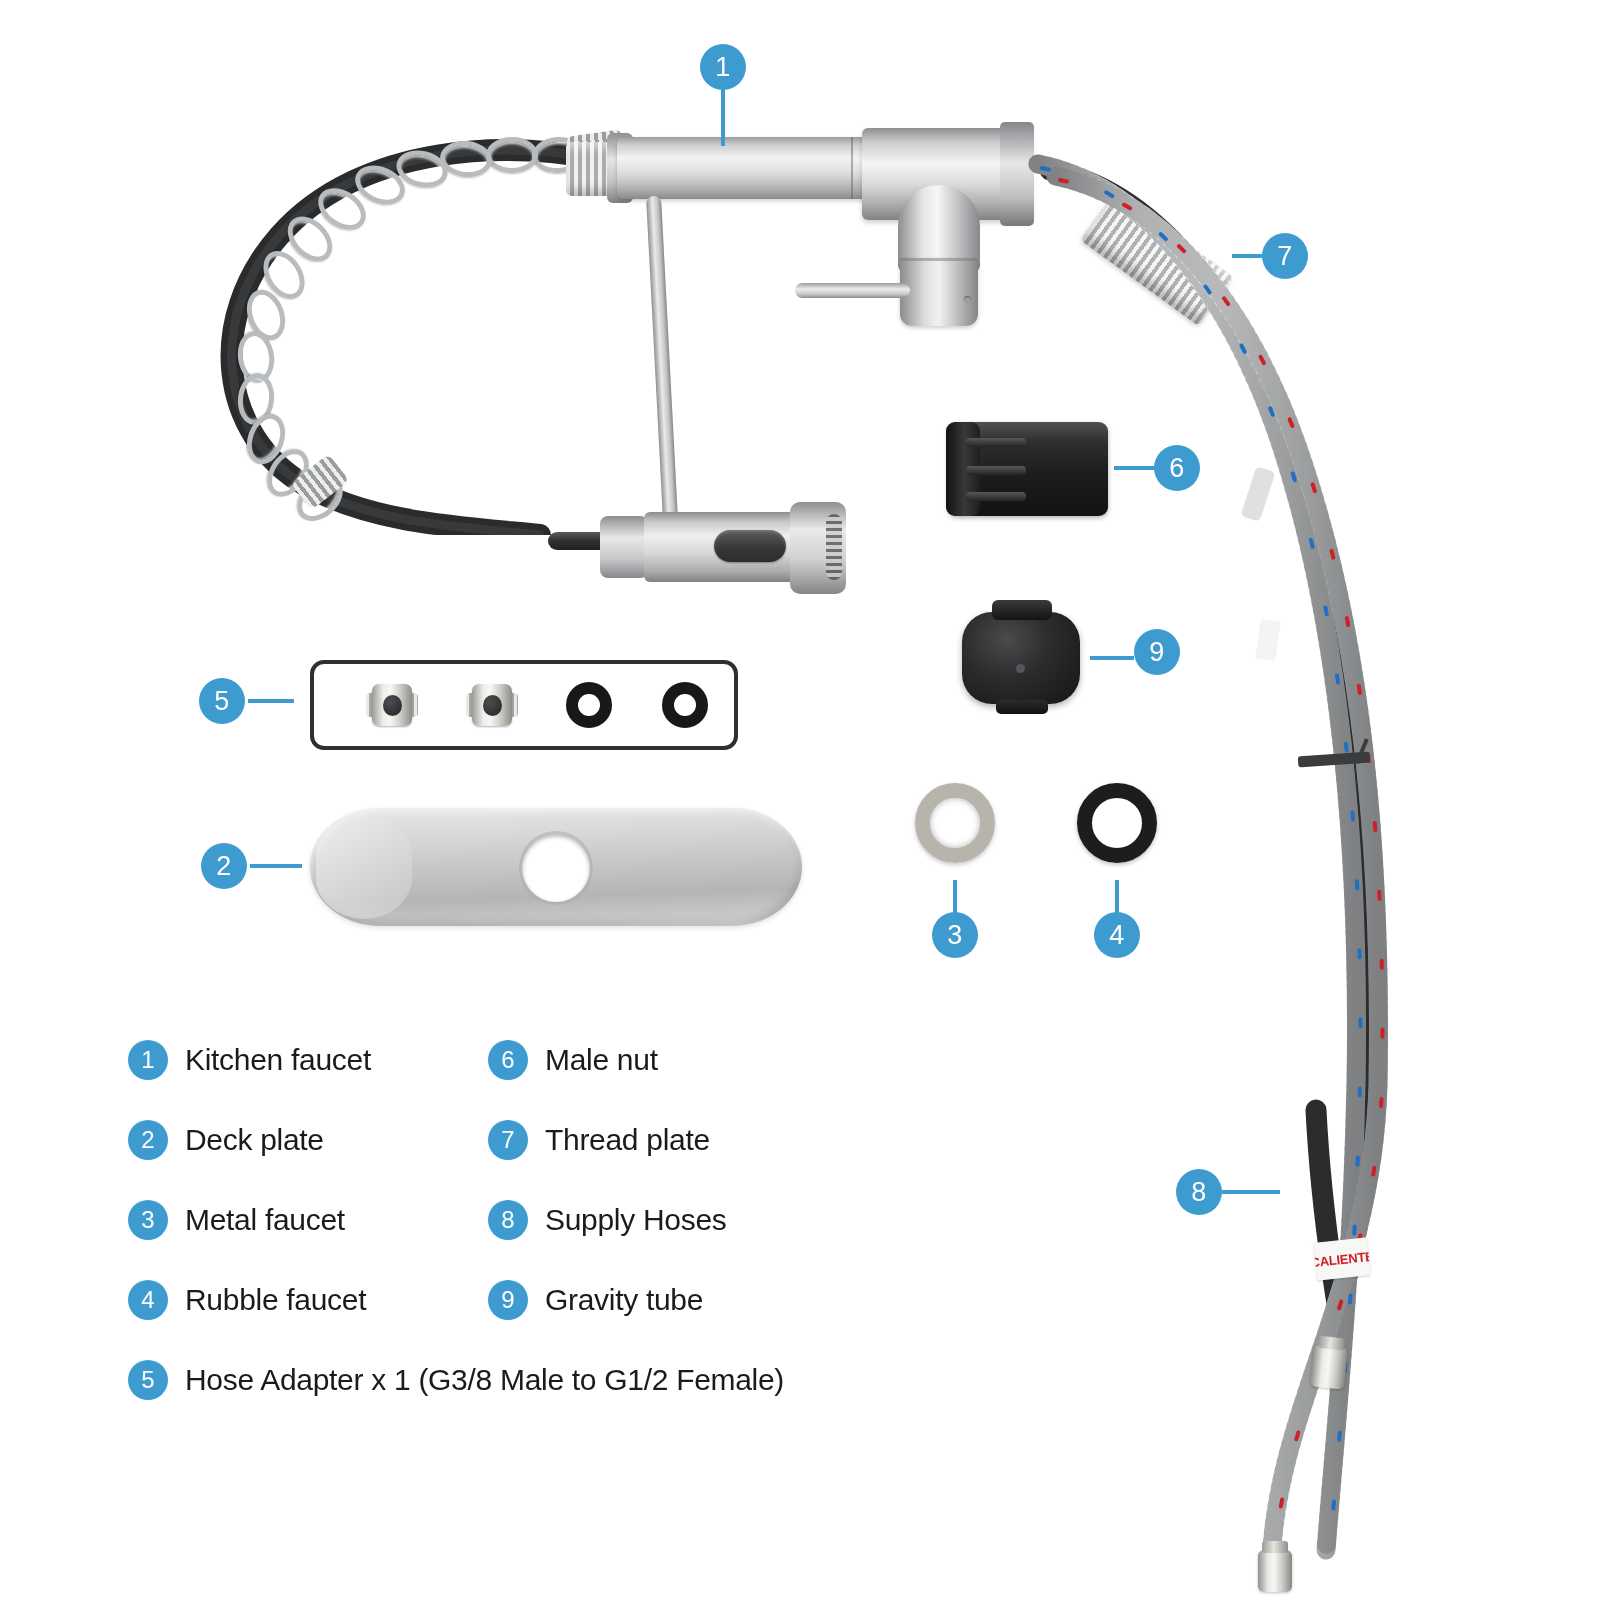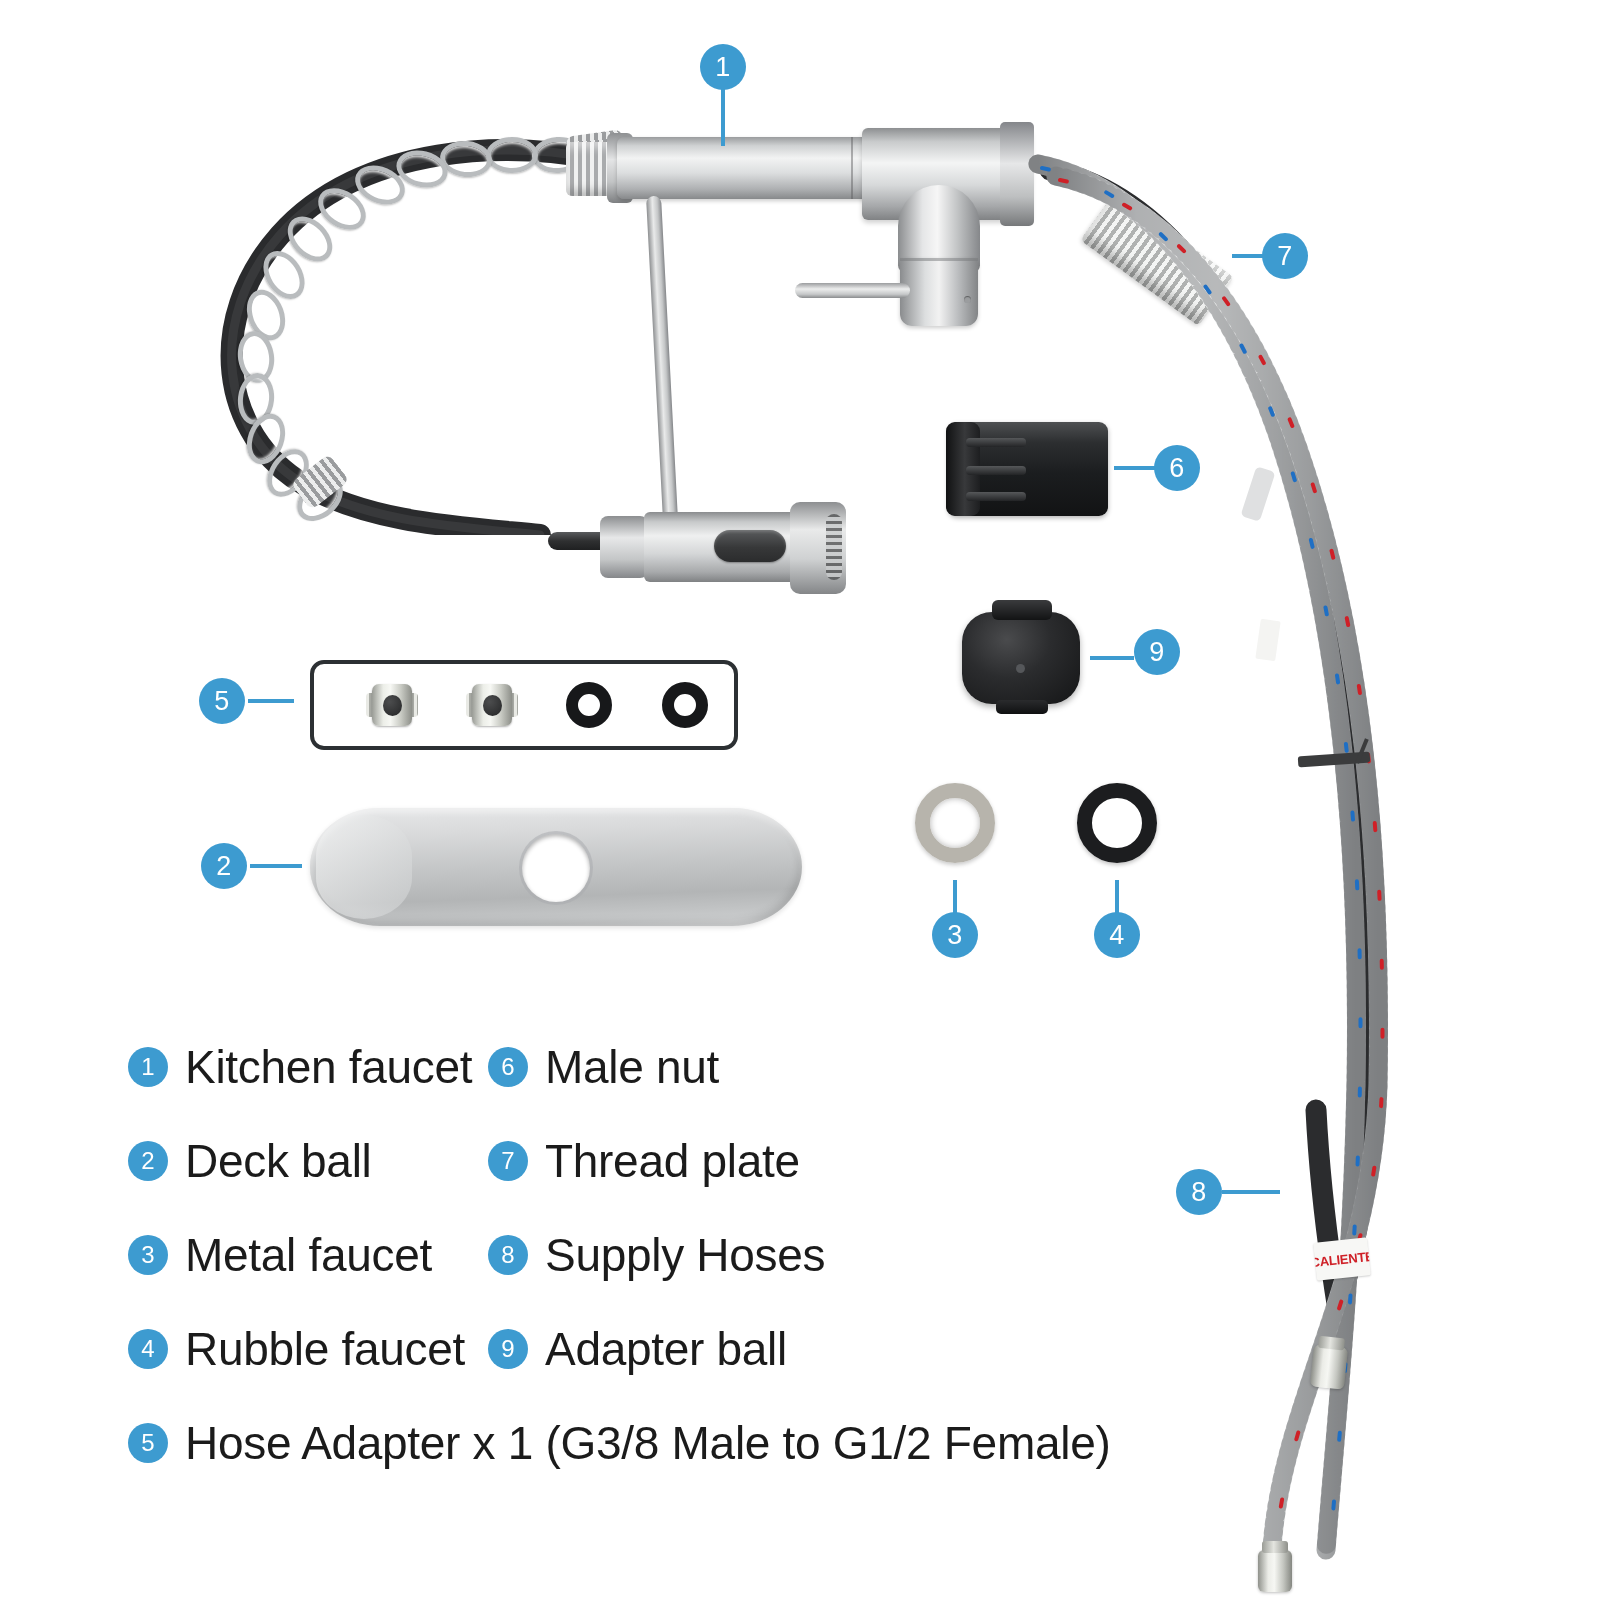--- a/index.html
+++ b/index.html
@@ -17,21 +17,21 @@
   .lead.h{height:4px;}
 
   
   #legend{position:absolute;left:128px;top:1040px;width:960px;z-index:50;}
   .lrow{display:flex;align-items:flex-start;margin-bottom:40px;}
   .lcol{display:flex;align-items:center;}
   .lcol.c1{width:360px;}
   .lbadge{width:40px;height:40px;border-radius:50%;background:#3d9bd0;color:#fff;
           display:flex;align-items:center;justify-content:center;font-size:24px;
           flex:0 0 40px;margin-right:17px;line-height:1;}
-  .ltext{font-size:46px;color:#1b1b1b;letter-spacing:-0.3px;white-space:nowrap;}
+  .ltext{font-size:30px;color:#1b1b1b;letter-spacing:-0.3px;white-space:nowrap;}
 
   
   #faucet{position:absolute;left:0;top:0;width:1600px;height:640px;}
 
   
   .coilwrap{position:absolute;left:210px;top:135px;width:420px;height:400px;}
   .hoseloop{position:absolute;inset:0;}
   .coilring{position:absolute;width:42px;height:26px;border:5px solid #b9bcbe;
             border-radius:50%;box-shadow:inset 0 2px 3px rgba(255,255,255,.85),
             0 1px 2px rgba(0,0,0,.25);background:transparent;}
@@ -357,21 +357,21 @@
       </div>
       <div class="lcol">
         <div class="lbadge">6</div>
         <div class="ltext">Male nut</div>
       </div>
     </div>
 
     <div class="lrow">
       <div class="lcol c1">
         <div class="lbadge">2</div>
-        <div class="ltext">Deck ball</div>
+        <div class="ltext">Deck plate</div>
       </div>
       <div class="lcol">
         <div class="lbadge">7</div>
         <div class="ltext">Thread plate</div>
       </div>
     </div>
 
     <div class="lrow">
       <div class="lcol c1">
         <div class="lbadge">3</div>
@@ -383,21 +383,21 @@
       </div>
     </div>
 
     <div class="lrow">
       <div class="lcol c1">
         <div class="lbadge">4</div>
         <div class="ltext">Rubble faucet</div>
       </div>
       <div class="lcol">
         <div class="lbadge">9</div>
-        <div class="ltext">Adapter ball</div>
+        <div class="ltext">Gravity tube</div>
       </div>
     </div>
 
     <div class="lrow" style="margin-top:18px">
       <div class="lcol">
         <div class="lbadge">5</div>
         <div class="ltext">Hose Adapter x 1 (G3/8 Male to G1/2 Female)</div>
       </div>
     </div>
 

